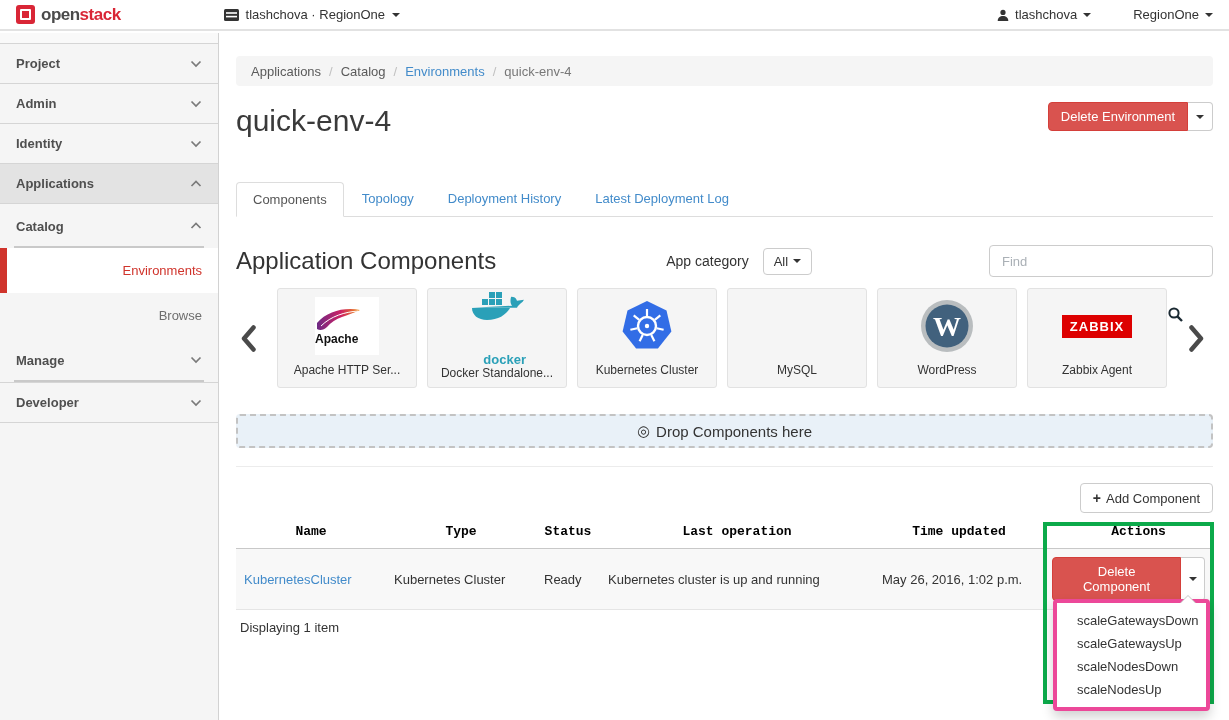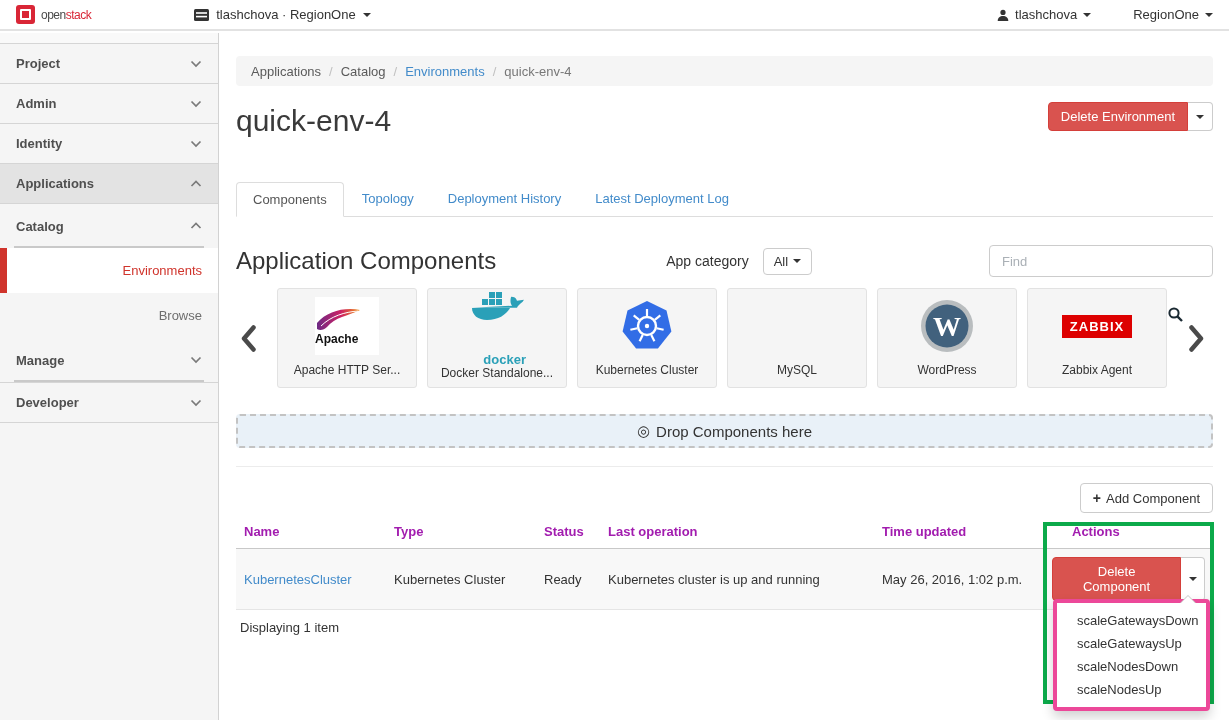--- a/index.html
+++ b/index.html
@@ -7,21 +7,21 @@
   body { font-family:"Liberation Sans", sans-serif; color:#333; }
   .root { position:relative; width:1229px; height:720px; background:#fff; overflow:hidden; }
 
   
   .navbar { position:absolute; top:0; left:0; right:0; height:31px; background:#fff;
             border-bottom:2px solid #e2e2e2; display:flex; align-items:center; z-index:5; }
   .brand { display:flex; align-items:center; gap:6px; padding-left:16px; cursor:pointer; }
   .brand-cube { width:19px; height:19px; background:#d92636; border-radius:3px; position:relative; }
   .brand-cube::after { content:""; position:absolute; left:4px; top:4px; right:4px; bottom:4px;
             border:2px solid #fff; border-radius:1px; }
-  .brand-text { font-size:12px; font-weight:normal; letter-spacing:-0.5px; }
+  .brand-text { font-size:17px; font-weight:bold; letter-spacing:-0.5px; }
   .brand-open { color:#4a4a4a; } .brand-stack { color:#d92636; }
   .ctx-switch { display:flex; align-items:center; gap:7px; margin-left:103px; font-size:13px; color:#333; cursor:pointer; }
   .nav-right { margin-left:auto; display:flex; align-items:center; gap:42px; padding-right:16px; font-size:13px; }
   .nav-menu { display:flex; align-items:center; gap:6px; cursor:pointer; color:#333; }
   .caret { display:inline-block; width:0; height:0; border-left:4px solid transparent;
            border-right:4px solid transparent; border-top:4px solid #333; }
 
   
   .sidebar { position:absolute; top:33px; left:0; width:219px; bottom:0; background:#f5f5f5;
              border-right:1px solid #d2d2d2; font-size:13px; }
@@ -92,21 +92,21 @@
               gap:6px; font-size:15px; color:#333; }
   .dz-icon { font-size:15px; }
 
   .soft-divider { margin-top:18px; height:1px; background:#ececec; }
   .add-row { margin-top:16px; display:flex; justify-content:flex-end; }
   .add-btn { background:#fff; border:1px solid #ccc; border-radius:4px; font-size:13px; color:#333;
              padding:6px 12px; display:flex; align-items:center; gap:5px; cursor:pointer; font-family:inherit; }
   .plus { font-weight:bold; font-size:14px; }
 
   table.comp { margin-top:2px; width:977px; border-collapse:collapse; table-layout:fixed; font-size:13px; }
-  table.comp th { text-align:left; font-weight:bold; color:#a21caf; padding:9px 8px; border-bottom:1px solid #c8c8c8; }
+  table.comp th { text-align:center; font-weight:bold; color:#000000; padding:9px 8px; border-bottom:1px solid #c8c8c8;font-family:Liberation Mono, monospace; }
   table.comp th.actions-th { padding-left:28px; }
   table.comp td { padding:8px; color:#333; background:#f8f8f8; border-bottom:1px solid #e5e5e5; }
   .name-link { color:#428bca; cursor:pointer; }
   .table-footer { padding:10px 4px; color:#333; }
 
   
   .row-split { display:flex; }
   .green-box { position:absolute; left:1043px; top:522px; width:171px; height:182px;
                border:4px solid #0caa4a; z-index:20; pointer-events:none; }
   .dropdown-menu { position:absolute; left:1053px; top:599px; width:157px; background:#fff;

